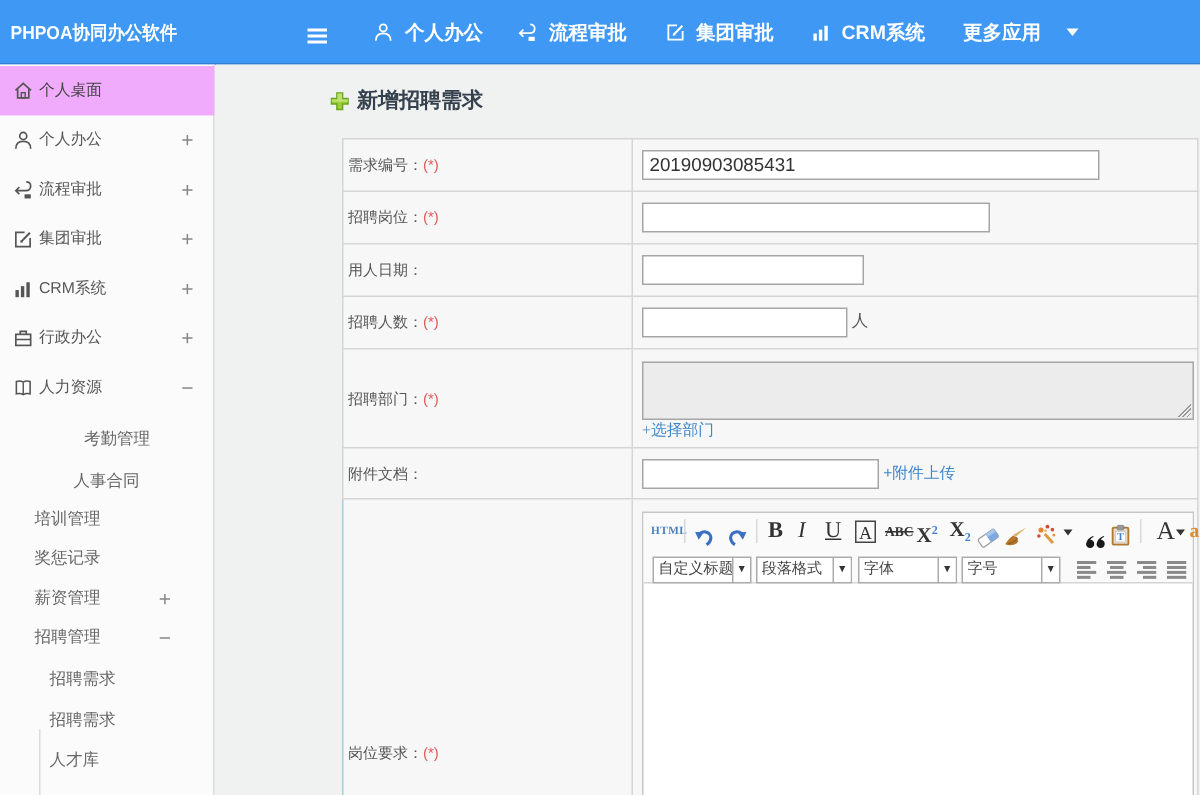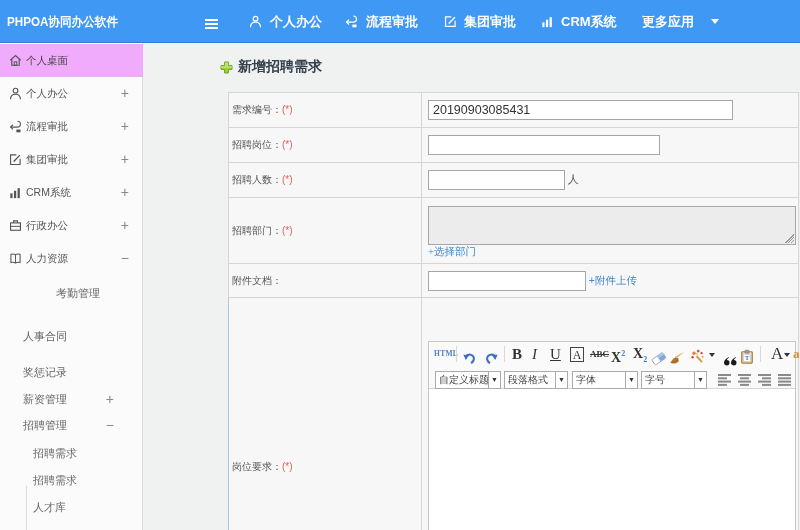--- a/index.html
+++ b/index.html
@@ -131,21 +131,22 @@
     </div>
   <div class="sitem" style="top:199px;">
       <svg class="sico" width="15" height="15" viewBox="0 0 15 15">
         <path d="M7.5 3.2 C6 2.2 4 2.2 2.2 2.7 L2.2 12.2 C4 11.7 6 11.7 7.5 12.7 C9 11.7 11 11.7 12.8 12.2 L12.8 2.7 C11 2.2 9 2.2 7.5 3.2 Z" fill="none" stroke="#555" stroke-width="1.2"></path>
         <path d="M7.5 3.4 L7.5 12.4" stroke="#555" stroke-width="1.1"></path>
       </svg>
       <span class="txt">人力资源</span>
       <span class="plus">−</span>
     </div>
   <div class="sub" style="top:237px;margin-left:33px;">考勤管理</div>
-  <div class="sub" style="top:280px;">人事合同</div>
+  <div class="sub" style="top:265px;margin-left:26px;">人事合同</div>
+  <div class="sub" style="top:290px;">培训管理</div>
   <div class="sub" style="top:316px;">奖惩记录</div>
   <div class="sub" style="top:343px;">薪资管理<span class="plus">+</span></div>
   <div class="sub" style="top:369px;">招聘管理<span class="plus">−</span></div>
   <div class="ssub" style="top:397px;">招聘需求</div>
   <div class="ssub" style="top:424px;">招聘需求</div>
   <div class="ssub" style="top:451px;">人才库</div>
   <div id="subline"></div>
 </div>
 
 <div id="content">
@@ -157,20 +158,24 @@
 
   <table id="ftable" cellspacing="0">
     <tbody>
         <tr style="height:35px;">
           <td class="lbl">需求编号：<span class="req">(*)</span></td>
           <td style="padding-left:6px;"><input class="fi" style="width: 305px;" value="20190903085431"></td>
         </tr>
     <tr style="height:35px;">
           <td class="lbl">招聘岗位：<span class="req">(*)</span></td>
           <td style="padding-left:6px;"><input class="fi" style="width: 232px;"></td>
+        </tr>
+    <tr style="height:35px;">
+          <td class="lbl">用人日期：</td>
+          <td style="padding-left:6px;"><input class="fi" style="width: 148px;"></td>
         </tr>
     <tr style="height:35px;padding-left:40px;">
           <td class="lbl">招聘人数：<span class="req">(*)</span></td>
           <td style="padding-left:6px;"><input class="fi" style="width: 137px;"> <span style="font-size:11px;">人</span></td>
         </tr>
     <tr style="height:66px;">
           <td class="lbl">招聘部门：<span class="req">(*)</span></td>
           <td style="padding:3px 0 0 6px;font-family:Liberation Serif, serif;"><div id="dept">
               <div class="rz"></div>
             </div><a class="blue">+选择部门</a></td>

